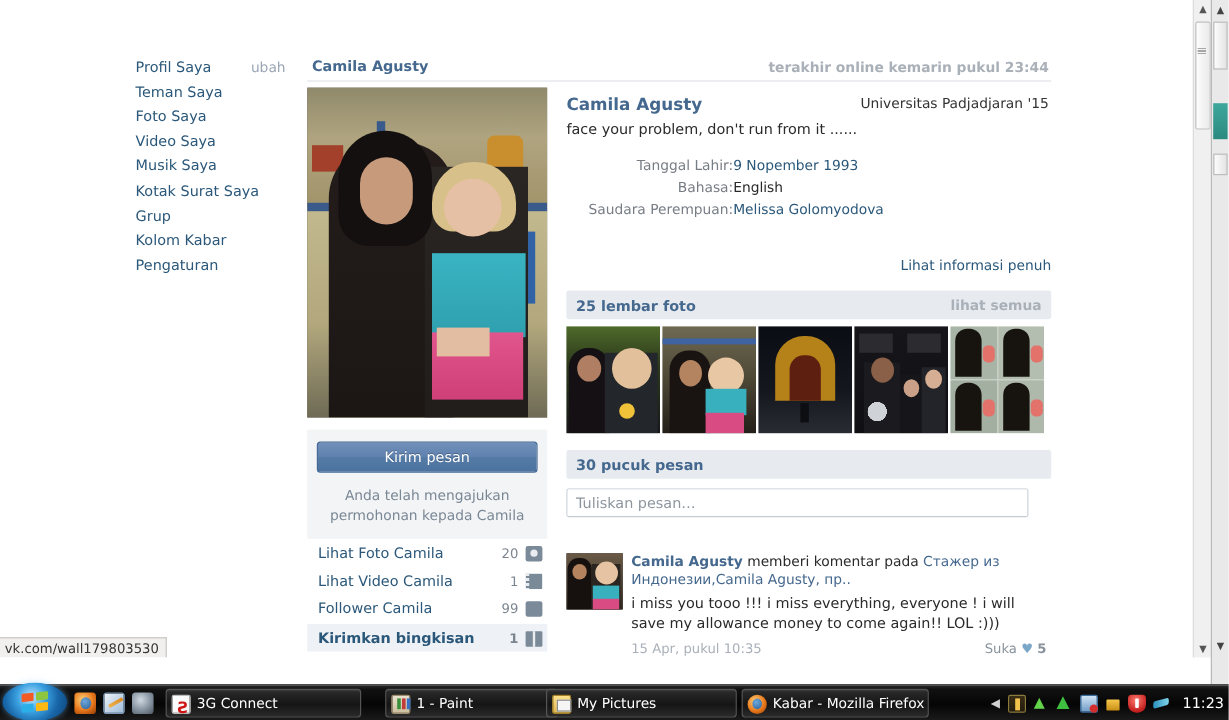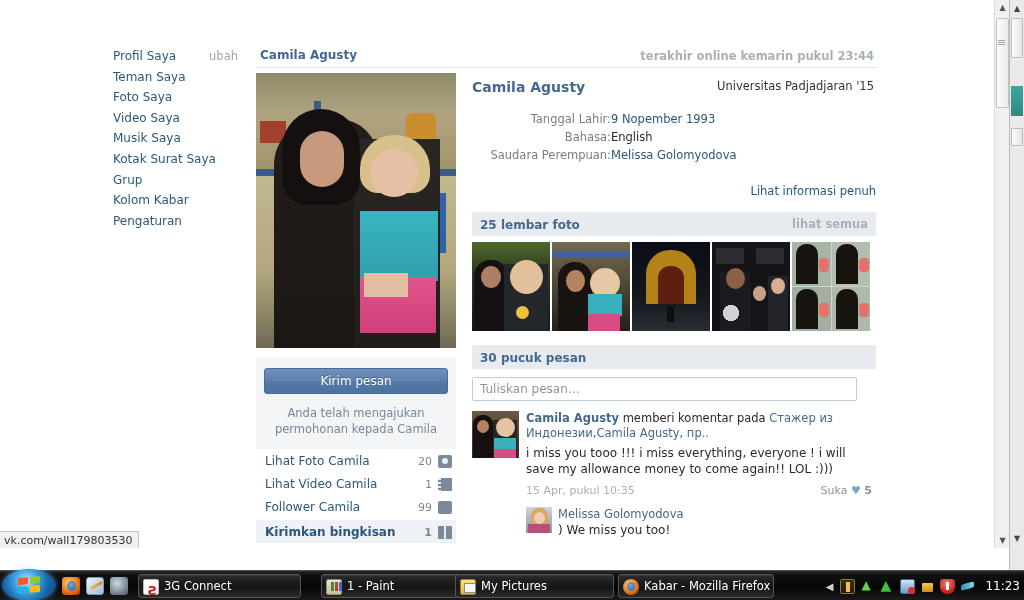--- a/index.html
+++ b/index.html
@@ -170,21 +170,21 @@
   #infoblock { padding: 4px 0 0 0; }
   #infoblock .nm { font-size: 14px; font-weight: bold; color: #45688e; }
   #infoblock .uni { position: absolute; right: 2px; top: 6px; font-size: 11.5px; color: #333; }
   #infoblock .status { margin-top: 5px; font-size: 12px; color: #2a2a2a; }
 
   #facts { margin-top: 14px; text-align: right; }
   .factrow { display: flex; font-size: 11.5px; line-height: 18px; }
   .factrow .k { width: 139px; color: #777d85; }
   .factrow .v { color: #2b587a; }
   .factrow .v.plain { color: #2a2a2a; }
-  #fullinfo { margin-top: 20px; padding-left: 139px; font-size: 11.5px; color: #2b587a; }
+  #fullinfo { margin-top: 31px; padding-left: 139px; font-size: 11.5px; color: #2b587a; }
 
   .sechead {
     position: relative; margin-top: 14px; height: 24px; line-height: 24px;
     background: #e7ebf0; padding: 0 8px; border-radius: 2px;
   }
   .sechead .t { font-size: 12px; font-weight: bold; color: #45688e; }
   .sechead .r { position: absolute; right: 8px; top: 0; font-size: 11.5px; color: #a9b0b8; font-weight: bold; }
 
   #thumbs { margin-top: 6px; display: flex; gap: 2px; }
   .thumb { width: 78px; height: 89px; overflow: hidden; position: relative; background:#2a2a2a; }
@@ -192,21 +192,21 @@
   #msgbox {
     margin-top: 8px; width: 385px; height: 24px; border: 1px solid #c4ccd4;
     border-radius: 2px; background: #fff;
   }
   #msgbox input {
     width: 100%; height: 100%; border: 0; outline: 0; padding: 0 7px;
     font-size: 12px; color: #333; font-family: "DejaVu Sans","Liberation Sans",sans-serif;
   }
   #msgbox input::placeholder { color: #8d969f; }
 
-  #post { margin-top: 10px; position: relative; padding-left: 54px; }
+  #post { margin-top: 30px; position: relative; padding-left: 54px; }
   #post .pav { position: absolute; left: 0; top: 0; width: 47px; height: 47px; overflow:hidden; background:#3b332c; }
   #post .hdr { font-size: 11.5px; color: #2a2a2a; line-height: 15px; }
   #post .hdr b { color: #45688e; font-weight: bold; }
   #post .hdr a { color: #45688e; text-decoration: none; }
   #post .body { margin-top: 4px; font-size: 12px; color: #2a2a2a; line-height: 16px; }
   #post .meta { margin-top: 7px; position: relative; font-size: 11px; color: #a9b0b8; }
   #post .meta .like { position: absolute; right: 4px; top: 0; color: #8a939c; }
   #post .meta .like .heart { color: #7aa6c8; }
 
   #reply { margin-top: 10px; position: relative; padding-left: 86px; }
@@ -418,20 +418,21 @@
           <span class="cnt">1</span>
           <span class="ic ic-gift"></span>
         </div>
       </div>
 
       <div id="rcol">
 
         <div id="infoblock" style="position:relative;">
           <span class="nm">Camila Agusty</span>
           <span class="uni">Universitas Padjadjaran '15</span>
+          <div class="status">face your problem, don't run from it ......</div>
         </div>
 
         <div id="facts">
           <div class="factrow">
             <span class="k">Tanggal Lahir:</span>
             <span class="v">9 Nopember 1993</span>
           </div>
           <div class="factrow">
             <span class="k">Bahasa:</span>
             <span class="v plain">English</span>

